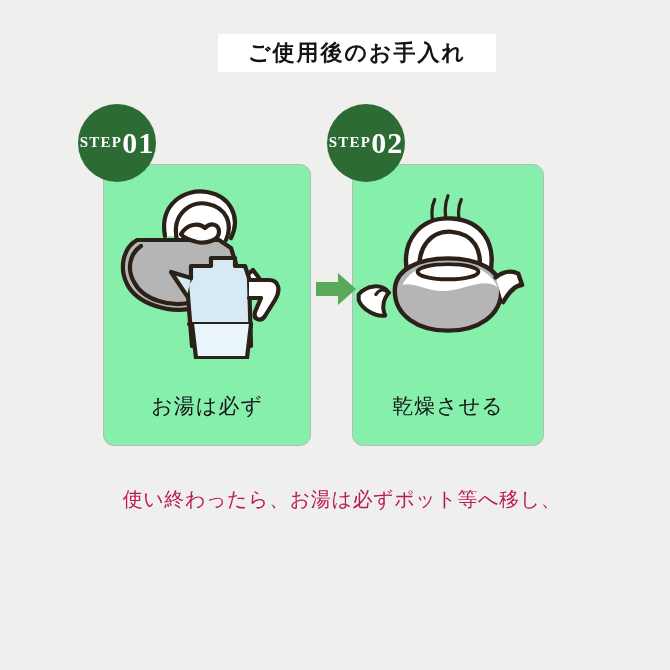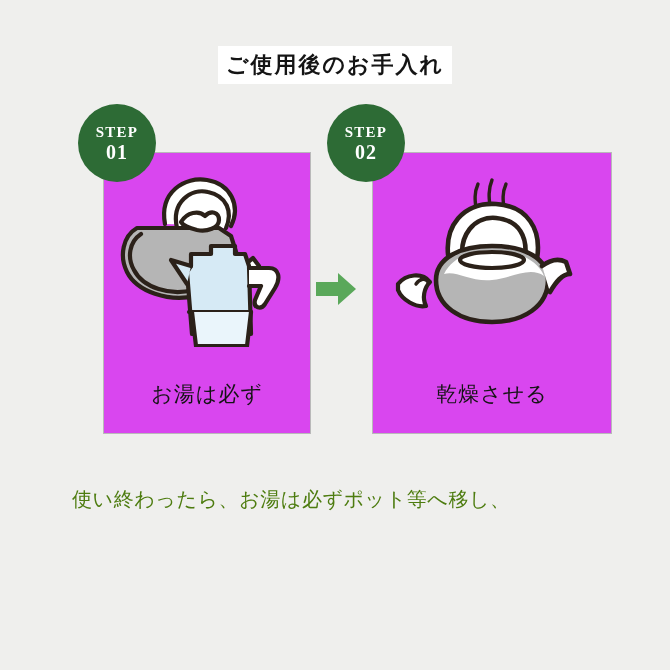--- a/index.html
+++ b/index.html
@@ -13,22 +13,22 @@
     font-family: "Liberation Serif", "DejaVu Serif", serif;
     color: #1a1a1a;
     overflow: hidden;
     position: relative;
   }
 
   
   .title-band {
     position: absolute;
     left: 218px;
-    top: 46px;
-    width: 234px;
+    top: 34px;
+    width: 278px;
     height: 38px;
     background: #ffffff;
     display: flex;
     align-items: center;
     justify-content: center;
   }
   .title-text {
     font-family: "Liberation Serif", "DejaVu Serif", serif;
     font-size: 22px;
     font-weight: 700;
@@ -38,55 +38,56 @@
   }
 
   
   .step-badge {
     position: absolute;
     width: 78px;
     height: 78px;
     border-radius: 50%;
     background: #2d6b35;
     display: flex;
-    flex-direction: column;
+    flex-direction: row;
     align-items: center;
     justify-content: center;
     color: #ffffff;
     z-index: 5;
   }
   .step-badge .step-word {
     font-family: "Liberation Serif", "DejaVu Serif", serif;
     font-size: 15px;
     font-weight: 700;
     letter-spacing: 1.2px;
     line-height: 1;
     margin-bottom: 2px;
   }
   .step-badge .step-num {
     font-family: "Liberation Serif", "DejaVu Serif", serif;
-    font-size: 20px;
+    font-size: 30px;
     font-weight: 700;
     letter-spacing: 1px;
     line-height: 1;
   }
   #badge-1 { left: 78px;  top: 104px; }
   #badge-2 { left: 327px; top: 104px; }
 
   
   .card {
     position: absolute;
-    background: #d946ef;
+    background: #86efac;
     border: 1px solid #b9b9b9;
-    border-radius: 0;
+    border-radius: 11px;
     box-sizing: border-box;
     overflow: hidden;
+    margin-top: 12px;
   }
   #card-1 { left: 103px; top: 152px; width: 208px; height: 282px; }
-  #card-2 { left: 372px; top: 152px; width: 240px; height: 282px; }
+  #card-2 { left: 352px; top: 152px; width: 192px; height: 282px; }
 
   .card-art {
     position: absolute;
     left: 0;
     top: 6px;
     width: 100%;
     height: 190px;
     display: flex;
     align-items: center;
     justify-content: center;
@@ -118,21 +119,22 @@
   
   .body-copy {
     position: absolute;
     left: 72px;
     top: 482px;
     width: 540px;
     font-family: "Liberation Serif", "DejaVu Serif", serif;
     font-size: 20px;
     line-height: 34px;
     letter-spacing: 0.6px;
-    color: #4d7c0f;
+    color: #be185d;
+    text-align: center;
   }
   .body-copy .copy-line { display: block; white-space: nowrap; }
 </style>
 </head>
 <body>
 
 <div class="title-band">
   <span class="title-text">ご使用後のお手入れ</span>
 </div>
 

